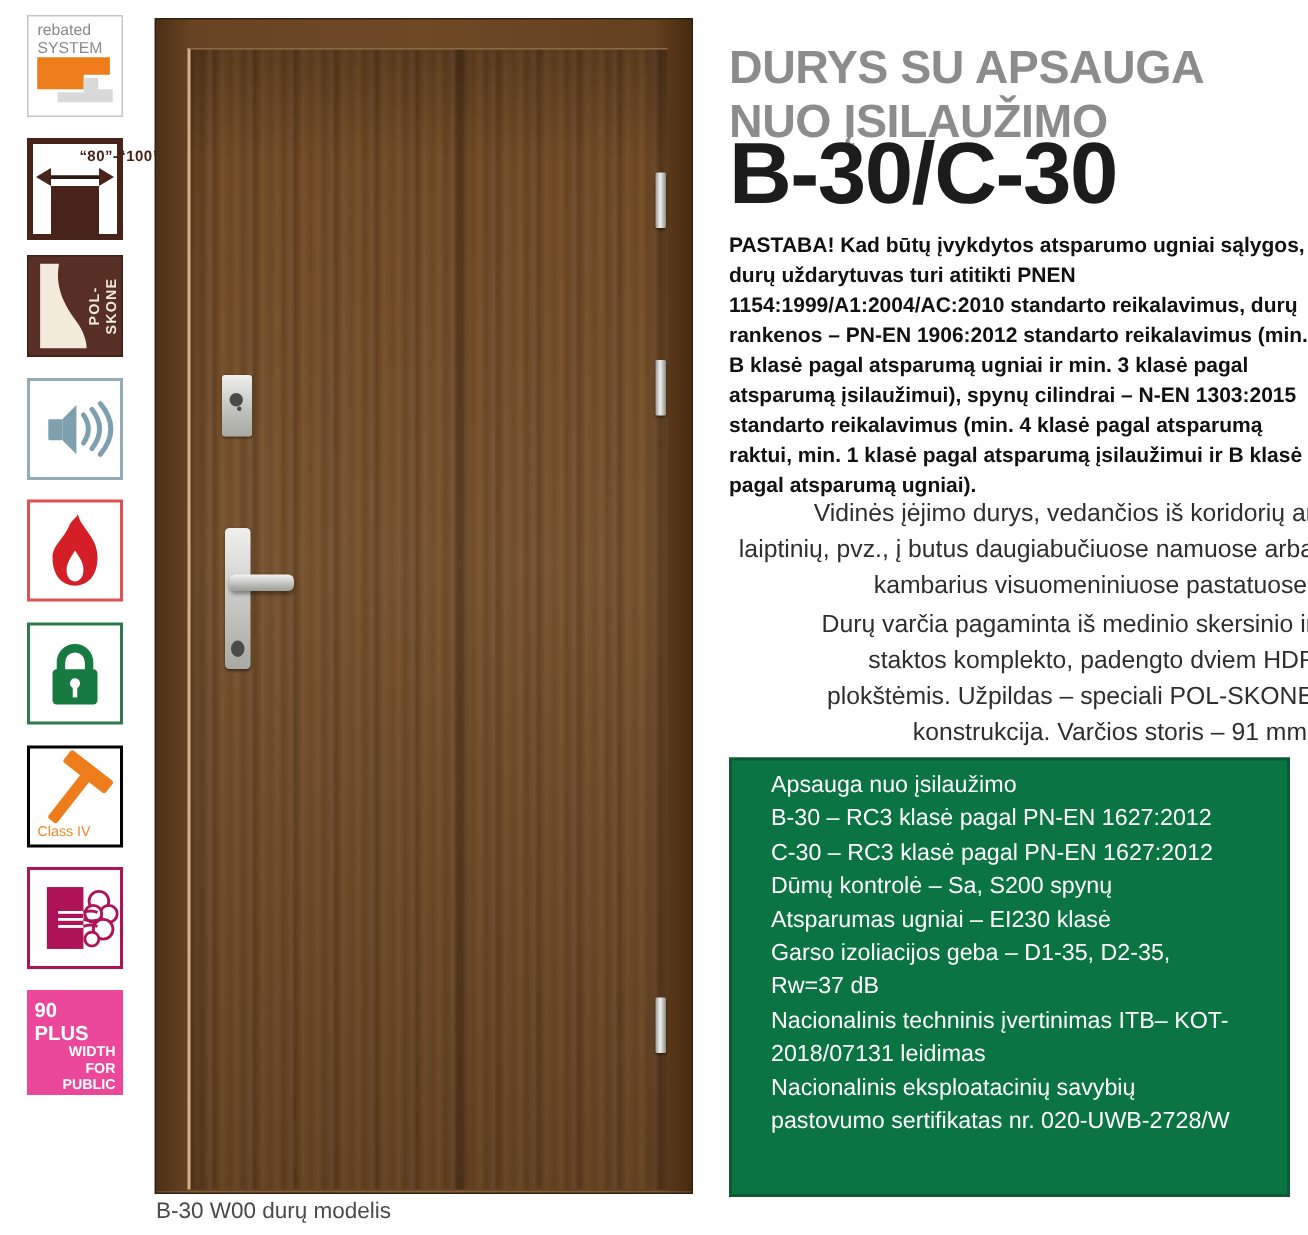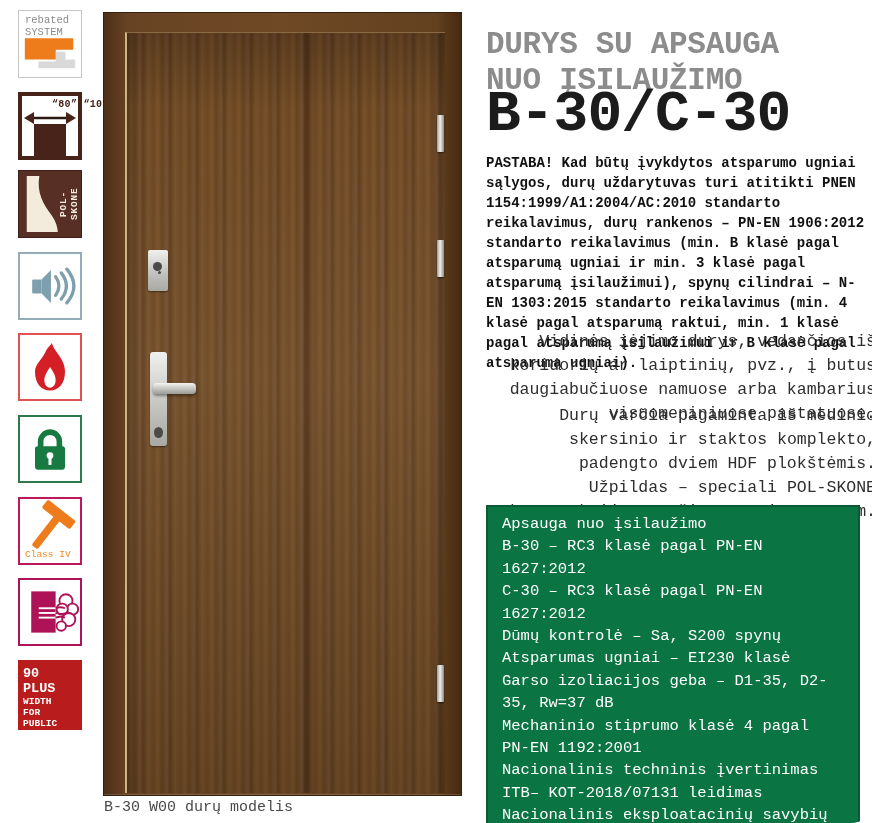--- a/index.html
+++ b/index.html
@@ -1,43 +1,43 @@
 <!DOCTYPE html>
 <html><head>
 <meta charset="utf-8">
 <style>
   html,body{margin:0;padding:0;background:#ffffff;}
   .page{position:relative;width:872px;height:823px;background:#ffffff;overflow:hidden;
-        font-family:Liberation Mono, monospace;border-radius:21px;}
+        font-family:Liberation Sans, sans-serif;border-radius:21px;}
 
   
   .badge{position:absolute;left:18px;width:64px;height:68px;box-sizing:border-box;background:#fff;}
   .badge svg{position:absolute;left:0;top:0;width:100%;height:100%;}
 
   .b-rebated{border:1px solid #c6c6c6;}
   .rb-text{position:absolute;left:6px;top:4px;font-size:10.5px;line-height:11.5px;color:#8a8a8a;z-index:2;}
   .rb-text span{display:block;}
 
   .b-width{border:4px solid #47231a;color:#47231a;}
   .bw-label{position:absolute;top:3px;width:100%;text-align:center;font-size:10px;font-weight:bold;letter-spacing:0.3px;padding-left:30px;}
 
   .b-polskone{background:#572f24;border:1px solid #3f2018;}
   .ps-label{position:absolute;right:1px;top:4px;bottom:4px;color:#f3ecdd;font-size:9.5px;font-weight:bold;
             writing-mode:vertical-rl;transform:rotate(180deg);letter-spacing:0.8px;text-align:center;}
 
   .b-acoustic{border:2px solid #93acb6;}
   .b-fire{border:2px solid #e05252;}
   .b-lock{border:2px solid #2d7a4c;}
-  .b-hammer{border:2px solid #be185d;}
+  .b-hammer{border:2px solid #000000;}
   .hm-label{position:absolute;left:5px;bottom:3px;font-size:9.5px;color:#f08a28;z-index:2;}
   .b-smoke{border:2px solid #ae1357;}
 
-  .b-90plus{background:#b91c1c;color:#ffffff;padding:6px 5px;height:70px;}
+  .b-90plus{background:#ec4899;color:#ffffff;padding:6px 5px;height:70px;}
   .np-big{font-size:13.5px;font-weight:bold;line-height:15px;}
-  .np-small{font-size:9.5px;font-weight:bold;line-height:11px;}
+  .np-small{font-size:9.5px;font-weight:bold;line-height:11px;text-align:right;}
 
   
   .door{position:absolute;left:103px;top:12px;width:359px;height:784px;}
   .door-frame{position:absolute;inset:0;
      background:linear-gradient(90deg,#4c2f17 0,#684323 7%,#6f4926 50%,#63401f 93%,#45290f 100%);
      box-shadow:inset 0 0 0 1px #33200e, inset 0 -2px 0 rgba(255,235,200,.15);}
   .door-leaf{position:absolute;left:22px;top:20px;right:17px;bottom:3px;
      border-left:2px solid #cdb488;border-top:1px solid #8a6a45;
      background:
        linear-gradient(180deg, rgba(0,0,0,.20), rgba(0,0,0,0) 10%, rgba(255,255,255,.04) 45%, rgba(0,0,0,.12) 100%),
@@ -61,21 +61,21 @@
   
   .content{position:absolute;left:486px;top:0;width:386px;height:823px;}
   .title{position:absolute;top:6px;left:0;font-size:31px;line-height:36px;font-weight:bold;color:#8c8c8c;letter-spacing:-0.3px;}
   .title span{display:block;}
   .model{position:absolute;top:82px;left:0;font-size:58px;font-weight:bold;color:#1c1c1c;letter-spacing:-1px;}
   .note{position:absolute;top:153px;left:0;width:386px;font-size:14px;line-height:20px;font-weight:bold;color:#111111;margin:0;}
   .para{position:absolute;left:6px;width:384px;font-size:16.5px;line-height:24px;color:#2e2e2e;margin:0;text-align:right;}
   .para1{top:330px;}
   .para2{top:404px;}
   .greenbox{position:absolute;top:505px;left:0;width:374px;min-height:293px;box-sizing:border-box;
-     background:#0a7442;border:2px solid #0c5a33;color:#ffffff;padding:6px 14px;font-size:15.5px;line-height:22.4px;}
+     background:#0a7442;border:2px solid #0c5a33;color:#ffffff;padding:6px 26px;font-size:15.5px;line-height:22.4px;}
   .spec-line{display:block;}
 </style>
 </head>
 <body>
 
 <div class="page">
 
   <div class="badge b-rebated" style="top:10px">
     <div class="rb-text">
       <span>rebated</span>
@@ -186,19 +186,18 @@
     <p class="note">PASTABA! Kad būtų įvykdytos atsparumo ugniai sąlygos, durų uždarytuvas turi atitikti PNEN 1154:1999/A1:2004/AC:2010 standarto reikalavimus, durų rankenos – PN-EN 1906:2012 standarto reikalavimus (min. B klasė pagal atsparumą ugniai ir min. 3 klasė pagal atsparumą įsilaužimui), spynų cilindrai – N-EN 1303:2015 standarto reikalavimus (min. 4 klasė pagal atsparumą raktui, min. 1 klasė pagal atsparumą įsilaužimui ir B klasė pagal atsparumą ugniai).</p>
     <p class="para para1">Vidinės įėjimo durys, vedančios iš koridorių ar laiptinių, pvz., į butus daugiabučiuose namuose arba kambarius visuomeniniuose pastatuose.</p>
     <p class="para para2">Durų varčia pagaminta iš medinio skersinio ir staktos komplekto, padengto dviem HDF plokštėmis. Užpildas – speciali POL-SKONE konstrukcija. Varčios storis – 91 mm.</p>
     <div class="greenbox">
       <span class="spec-line">Apsauga nuo įsilaužimo</span>
       <span class="spec-line">B-30 – RC3 klasė pagal PN-EN 1627:2012</span>
       <span class="spec-line">C-30 – RC3 klasė pagal PN-EN 1627:2012</span>
       <span class="spec-line">Dūmų kontrolė – Sa, S200 spynų</span>
       <span class="spec-line">Atsparumas ugniai – EI230 klasė</span>
       <span class="spec-line">Garso izoliacijos geba – D1-35, D2-35, Rw=37 dB</span>
-      <span class="spec-line">Mechaninio stiprumo klasė 4 pagal PN-EN 1192:2001</span>
       <span class="spec-line">Nacionalinis techninis įvertinimas ITB– KOT-2018/07131 leidimas</span>
       <span class="spec-line">Nacionalinis eksploatacinių savybių pastovumo sertifikatas nr. 020-UWB-2728/W</span>
     </div>
   </div>
 
 </div>
 
 </body></html>

